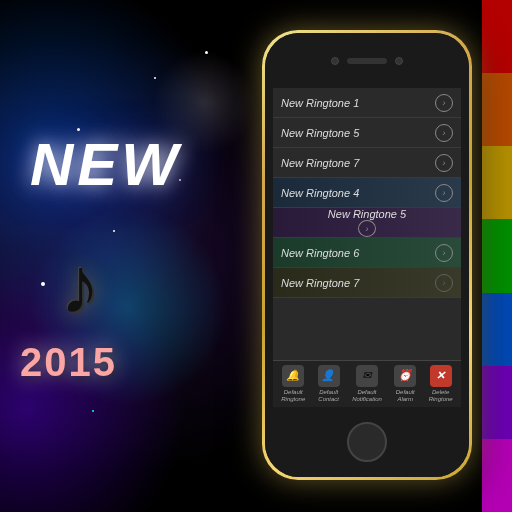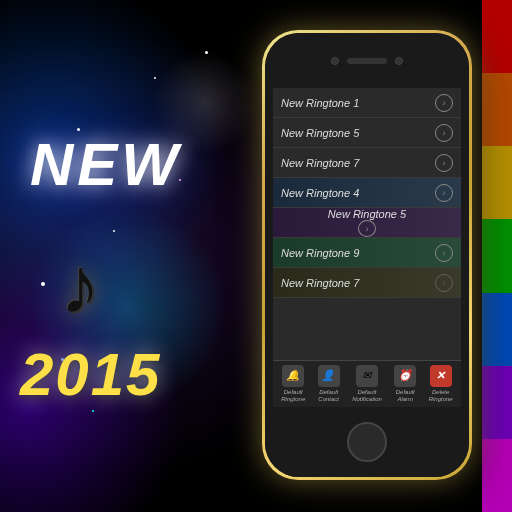--- a/index.html
+++ b/index.html
@@ -65,26 +65,25 @@
       color: #111;
       text-shadow: 2px 2px 0 #333, -1px -1px 0 #444;
       filter: drop-shadow(0 0 10px rgba(255,200,0,0.3));
     }
 
     
     .year-text {
       position: absolute;
       left: 20px;
       top: 340px;
-      font-size: 60px;
+      font-size: 40px;
       font-weight: 900;
-      color: #fde047;
+      color: #fca5a5;
       text-shadow: 0 0 20px rgba(255,255,255,0.6), 2px 2px 8px rgba(0,0,0,0.8);
       letter-spacing: 2px;
-      font-style: italic;
     }
 
     
     .phone-wrapper {
       position: absolute;
       right: 40px;
       top: 30px;
       width: 210px;
       height: 450px;
     }
@@ -340,21 +339,21 @@
           </div>
           <div class="ringtone-item">
             <span class="ringtone-name">New Ringtone 4</span>
             <div class="chevron">›</div>
           </div>
           <div class="ringtone-item">
             <span class="ringtone-name">New Ringtone 5</span>
             <div class="chevron">›</div>
           </div>
           <div class="ringtone-item">
-            <span class="ringtone-name">New Ringtone 9</span>
+            <span class="ringtone-name">New Ringtone 6</span>
             <div class="chevron">›</div>
           </div>
           <div class="ringtone-item">
             <span class="ringtone-name">New Ringtone 7</span>
             <div class="chevron" style="opacity:0.5">›</div>
           </div>
 
           <div class="context-menu">
             <div class="ctx-btn">
               <div class="ctx-icon">🔔</div>

